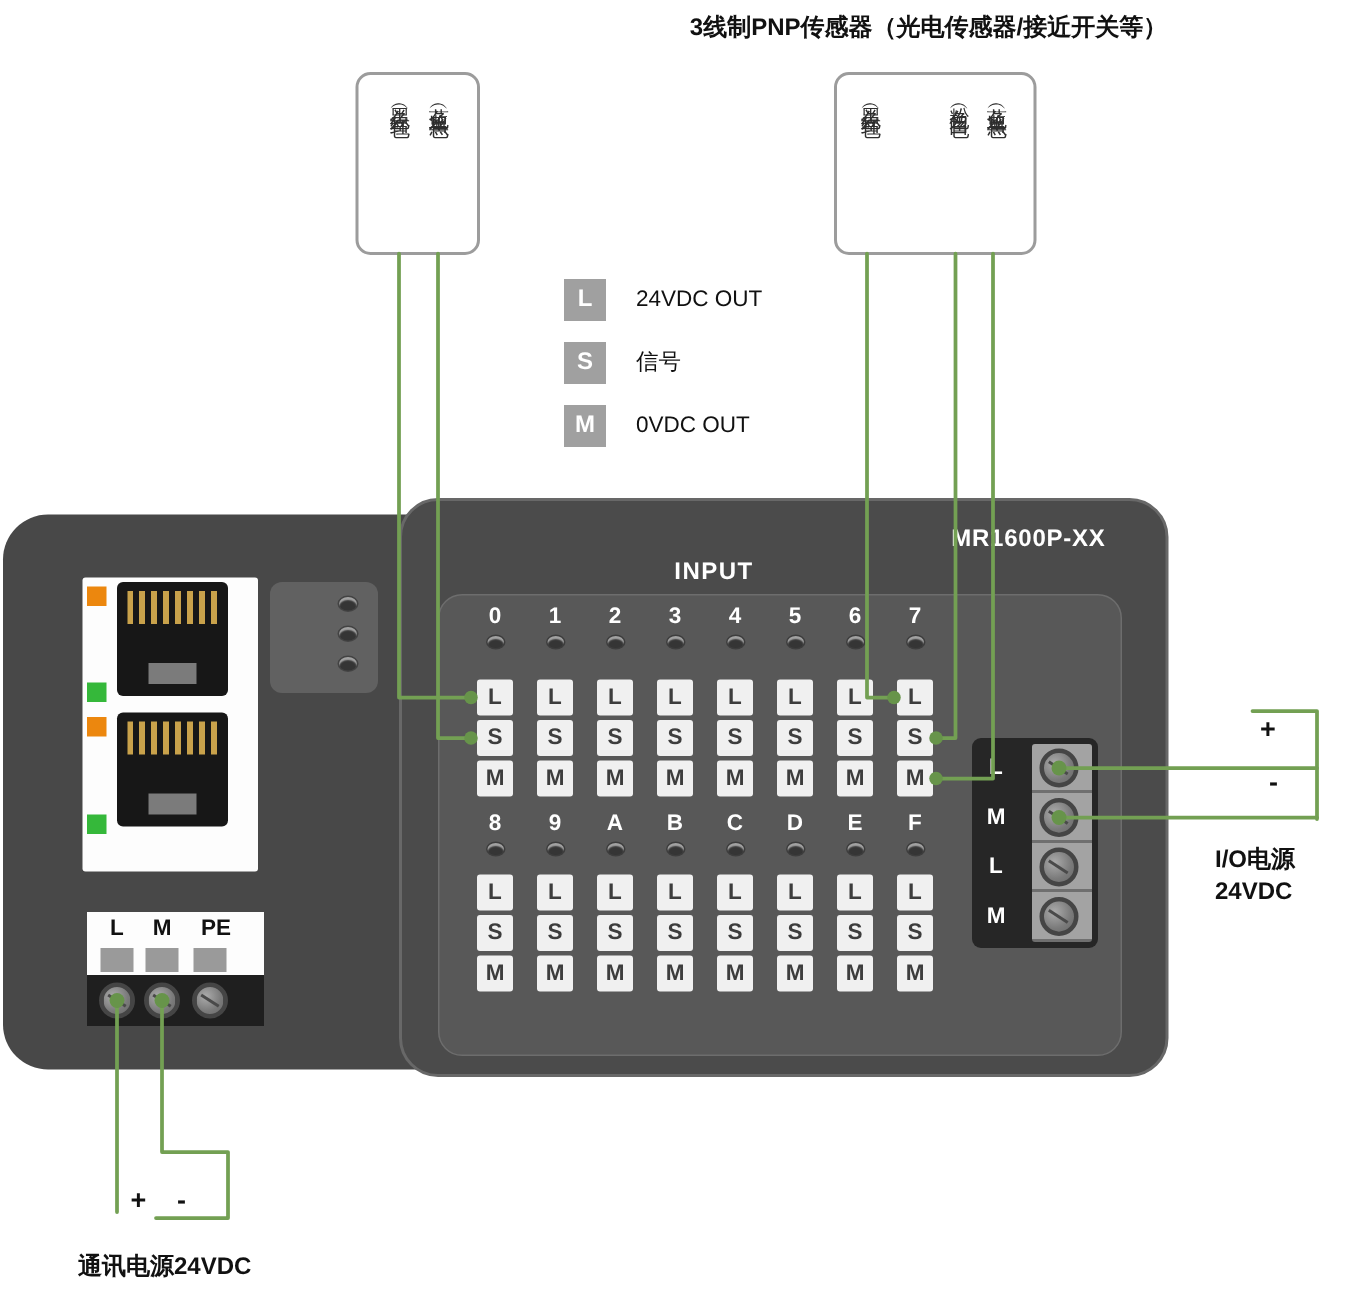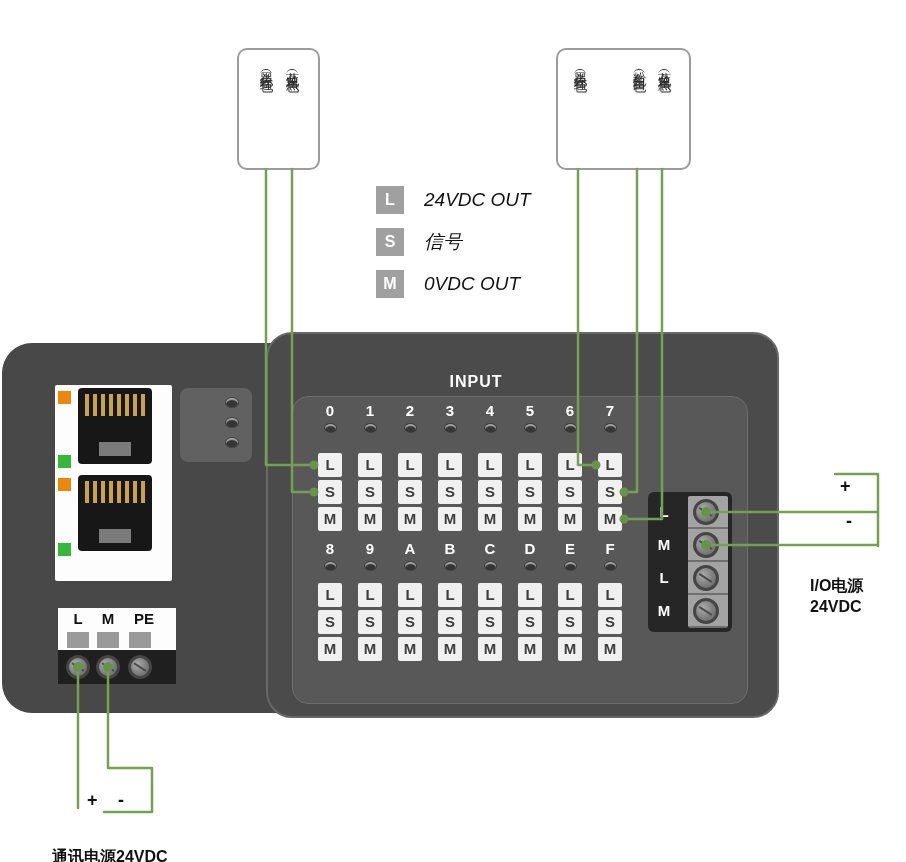--- a/index.html
+++ b/index.html
@@ -15,21 +15,21 @@
   
   .sensor-box { position:absolute; top:48px; height:122px; background:#fff; border:2px solid #9c9c9c; border-radius:10px; }
   .sensor-box.left  { left:237px; width:83px; }
   .sensor-box.right { left:556px; width:135px; }
   .vtext { position:absolute; top:11px; writing-mode:vertical-rl; text-orientation:mixed; font-size:13.5px; color:#2e2e2e; letter-spacing:2px; height:104px; line-height:18px; }
 
   
   .legend { position:absolute; left:376px; top:186px; }
   .legend-row { display:flex; align-items:center; height:28px; margin-bottom:14px; }
   .legend-key { width:28px; height:28px; background:#a0a0a0; color:#fff; font-weight:bold; font-size:16px; text-align:center; line-height:28px; }
-  .legend-desc { margin-left:20px; font-size:19px; color:#111; line-height:28px; white-space:nowrap;font-style:italic; }
+  .legend-desc { margin-left:20px; font-size:15px; color:#111; line-height:28px; white-space:nowrap; }
 
   
   .body-left  { position:absolute; left:2px;  top:343px; width:478px; height:370px; background:#484848; border-radius:30px; }
   .body-right { position:absolute; left:266px; top:332px; width:513px; height:386px; background:#4b4b4b; border:2px solid #686868; border-radius:26px; }
   .inner-panel { position:absolute; left:292px; top:396px; width:456px; height:308px; background:#585858; border:1px solid #6d6d6d; border-radius:16px; }
   .model-label { position:absolute; left:500px; top:351px; width:237px; text-align:right; color:#fff; font-weight:bold; font-size:16px; letter-spacing:.5px; }
   .input-label { position:absolute; left:424px; top:373px; width:104px; text-align:center; color:#fff; font-weight:bold; font-size:16px; letter-spacing:1px; }
 
   
   .eth-panel { position:absolute; left:55px; top:385px; width:117px; height:196px; background:#fdfdfd; border-radius:2px; }
@@ -72,29 +72,30 @@
 
   
   .pwr-white { position:absolute; left:58px; top:608px; width:118px; height:42px; background:#fdfdfd; }
   .pwr-label { position:absolute; top:2px; height:18px; line-height:18px; text-align:center; color:#111; font-weight:bold; font-size:15px; }
   .pwr-entry { position:absolute; top:24px; width:22px; height:16px; background:#9a9a9a; }
   .pwr-black { position:absolute; left:58px; top:650px; width:118px; height:34px; background:#1f1f1f; }
   .pwr-black .screw { width:24px; height:24px; top:5px; }
 
   
   .pm { position:absolute; font-weight:bold; font-size:18px; color:#111; line-height:18px; }
-  .side-label { position:absolute; font-weight:bold; font-size:16px; color:#111; line-height:21px; white-space:nowrap;margin-top:12px; }
+  .side-label { position:absolute; font-weight:bold; font-size:16px; color:#111; line-height:21px; white-space:nowrap; }
 
   .wires { position:absolute; left:0; top:0; z-index:60; pointer-events:none; }
 </style>
 </head>
 <body>
 
 <div class="stage">
 
+  <div class="title t3">3线制PNP传感器（光电传感器/接近开关等）</div>
 
   <div class="sensor-box left">
     <span class="vtext" style="left:18px">黑色（红色）</span>
     <span class="vtext" style="left:44px">蓝色（黑色）</span>
   </div>
   <div class="sensor-box right">
     <span class="vtext" style="left:13px">黑色（红色）</span>
     <span class="vtext" style="left:72px">粉色（白色）</span>
     <span class="vtext" style="left:97px">蓝色（黑色）</span>
   </div>
@@ -110,20 +111,21 @@
     </div>
     <div class="legend-row">
       <div class="legend-key">M</div>
       <div class="legend-desc">0VDC OUT</div>
     </div>
   </div>
 
   <div class="body-left"></div>
   <div class="body-right"></div>
   <div class="inner-panel"></div>
+  <div class="model-label">MR1600P-XX</div>
   <div class="input-label">INPUT</div>
 
   <div class="eth-panel">
     <div class="led-sq led-orange" style="left:3px; top:6px"></div>
     <div class="rj45" style="top:3px">
       <div class="pins"></div>
       <div class="slot"></div>
     </div>
     <div class="led-sq led-green" style="left:3px; top:70px"></div>
     <div class="led-sq led-orange" style="left:3px; top:93px"></div>

